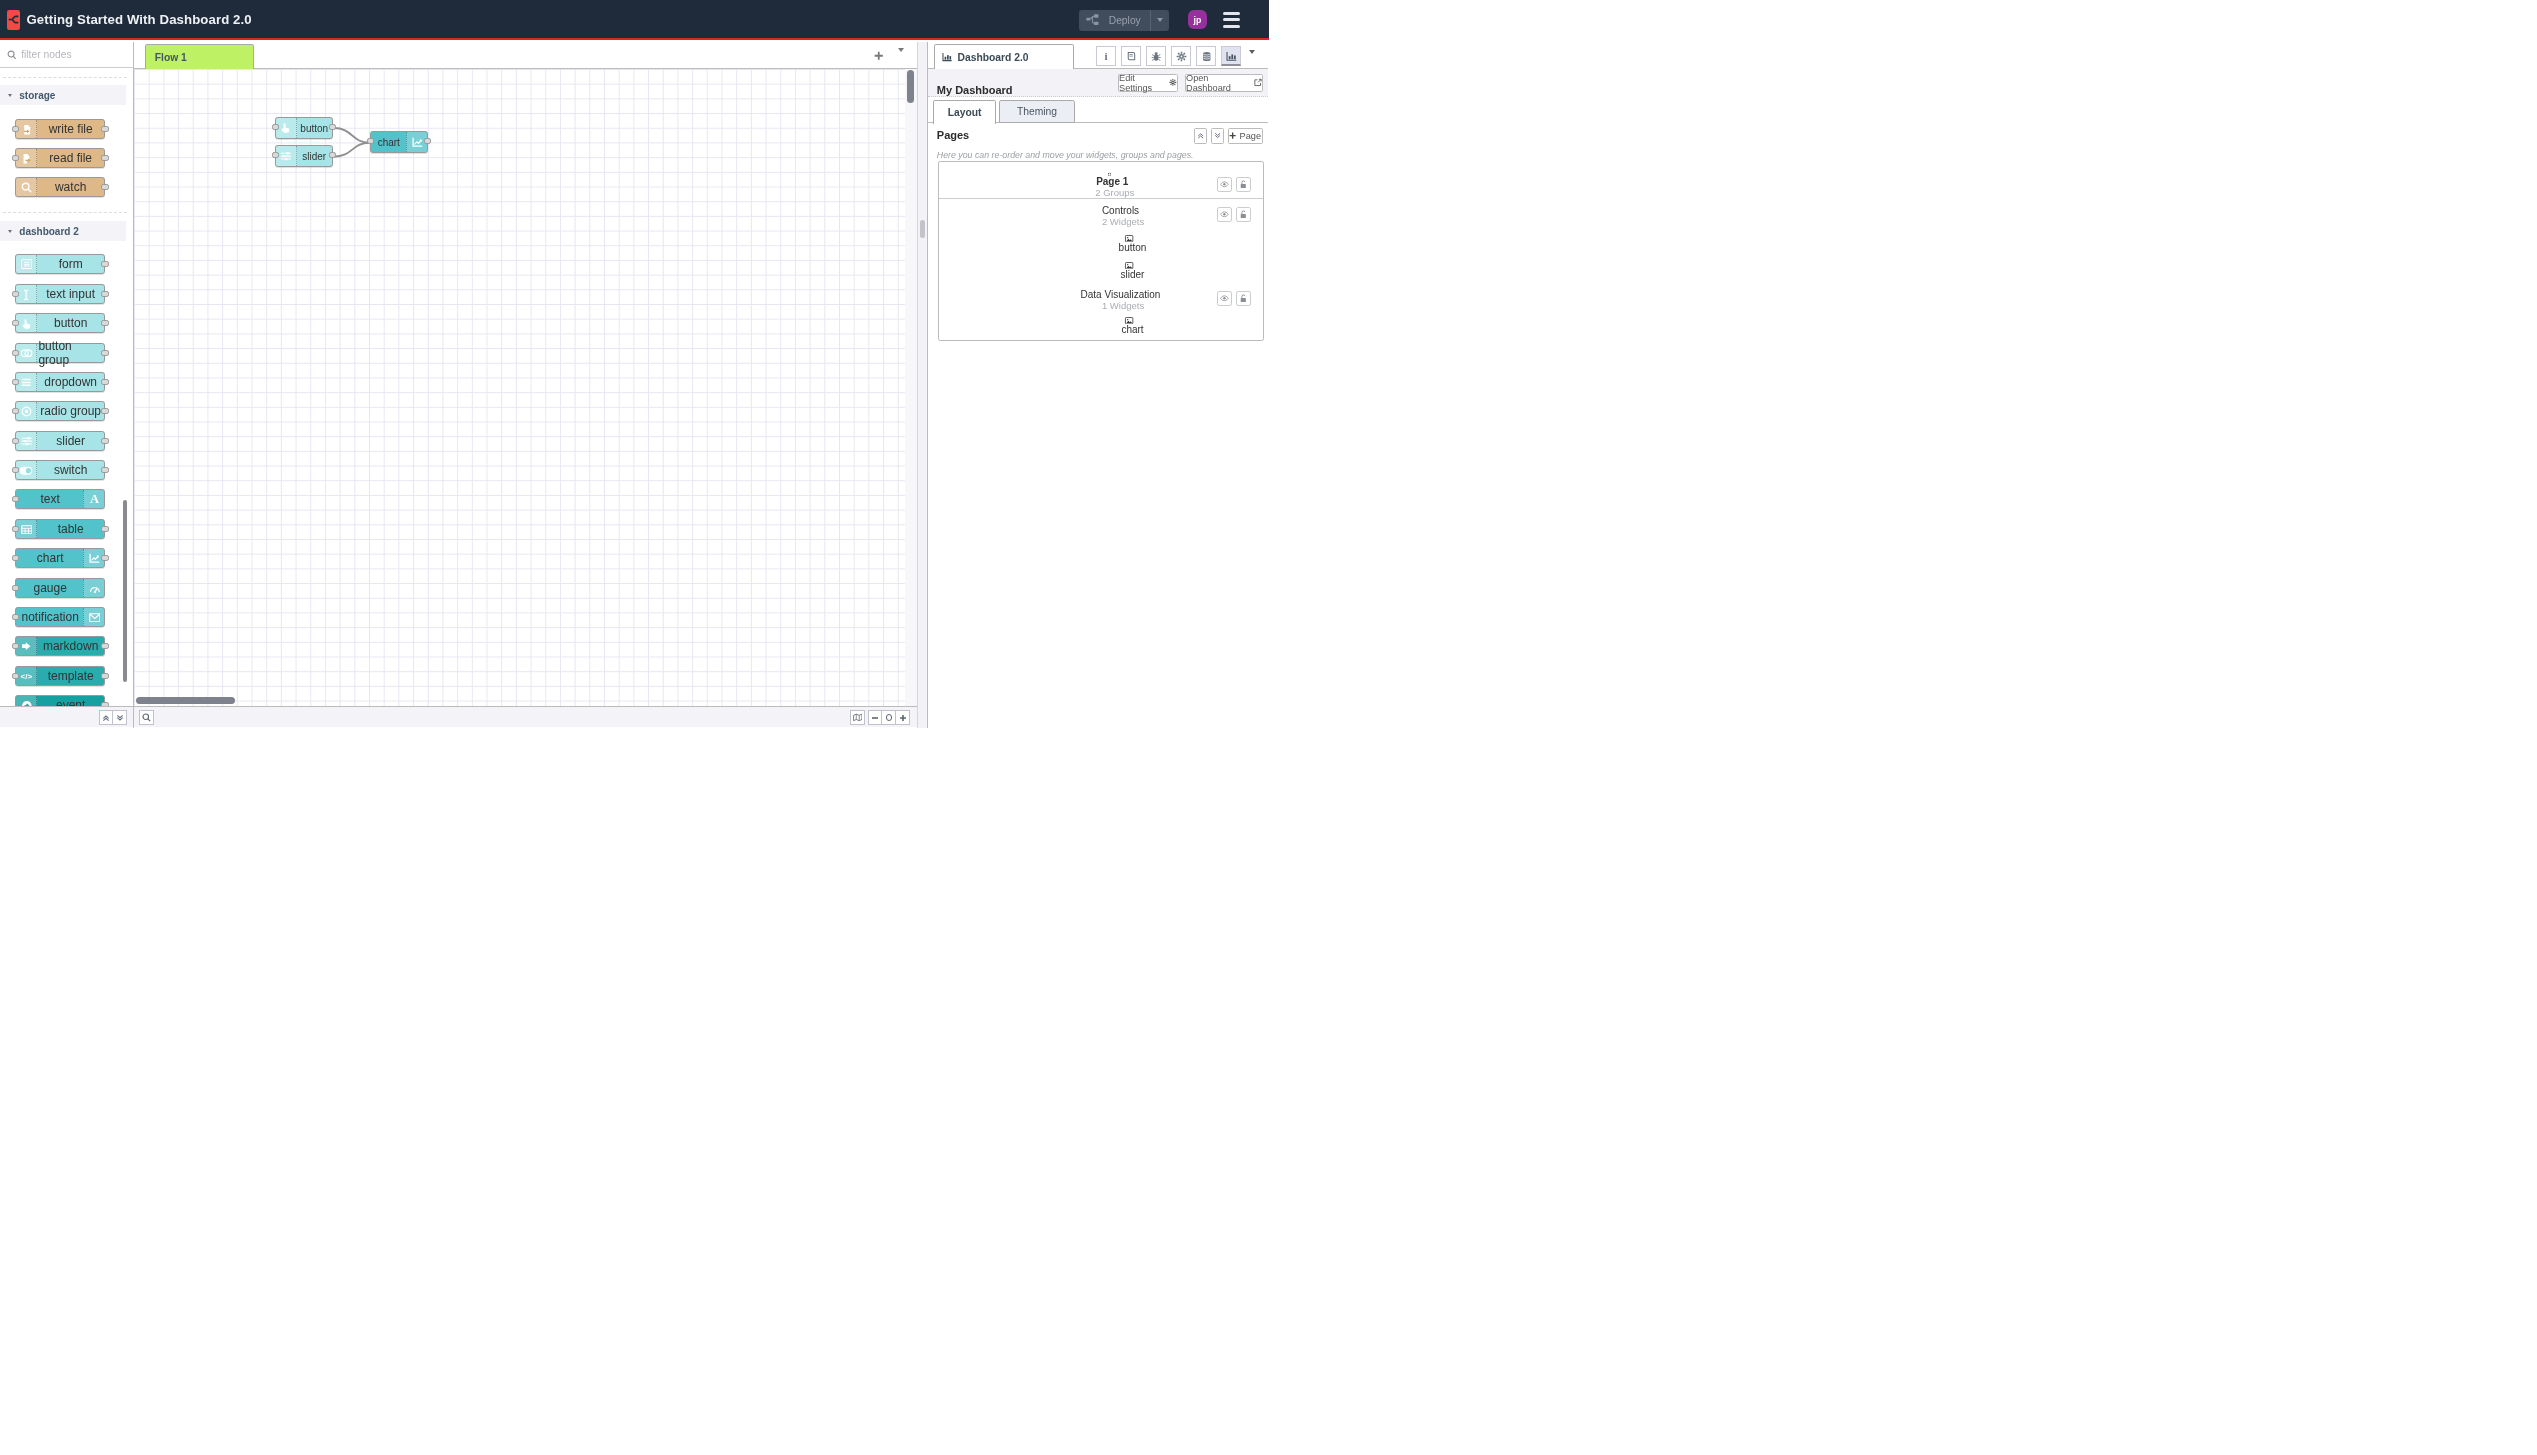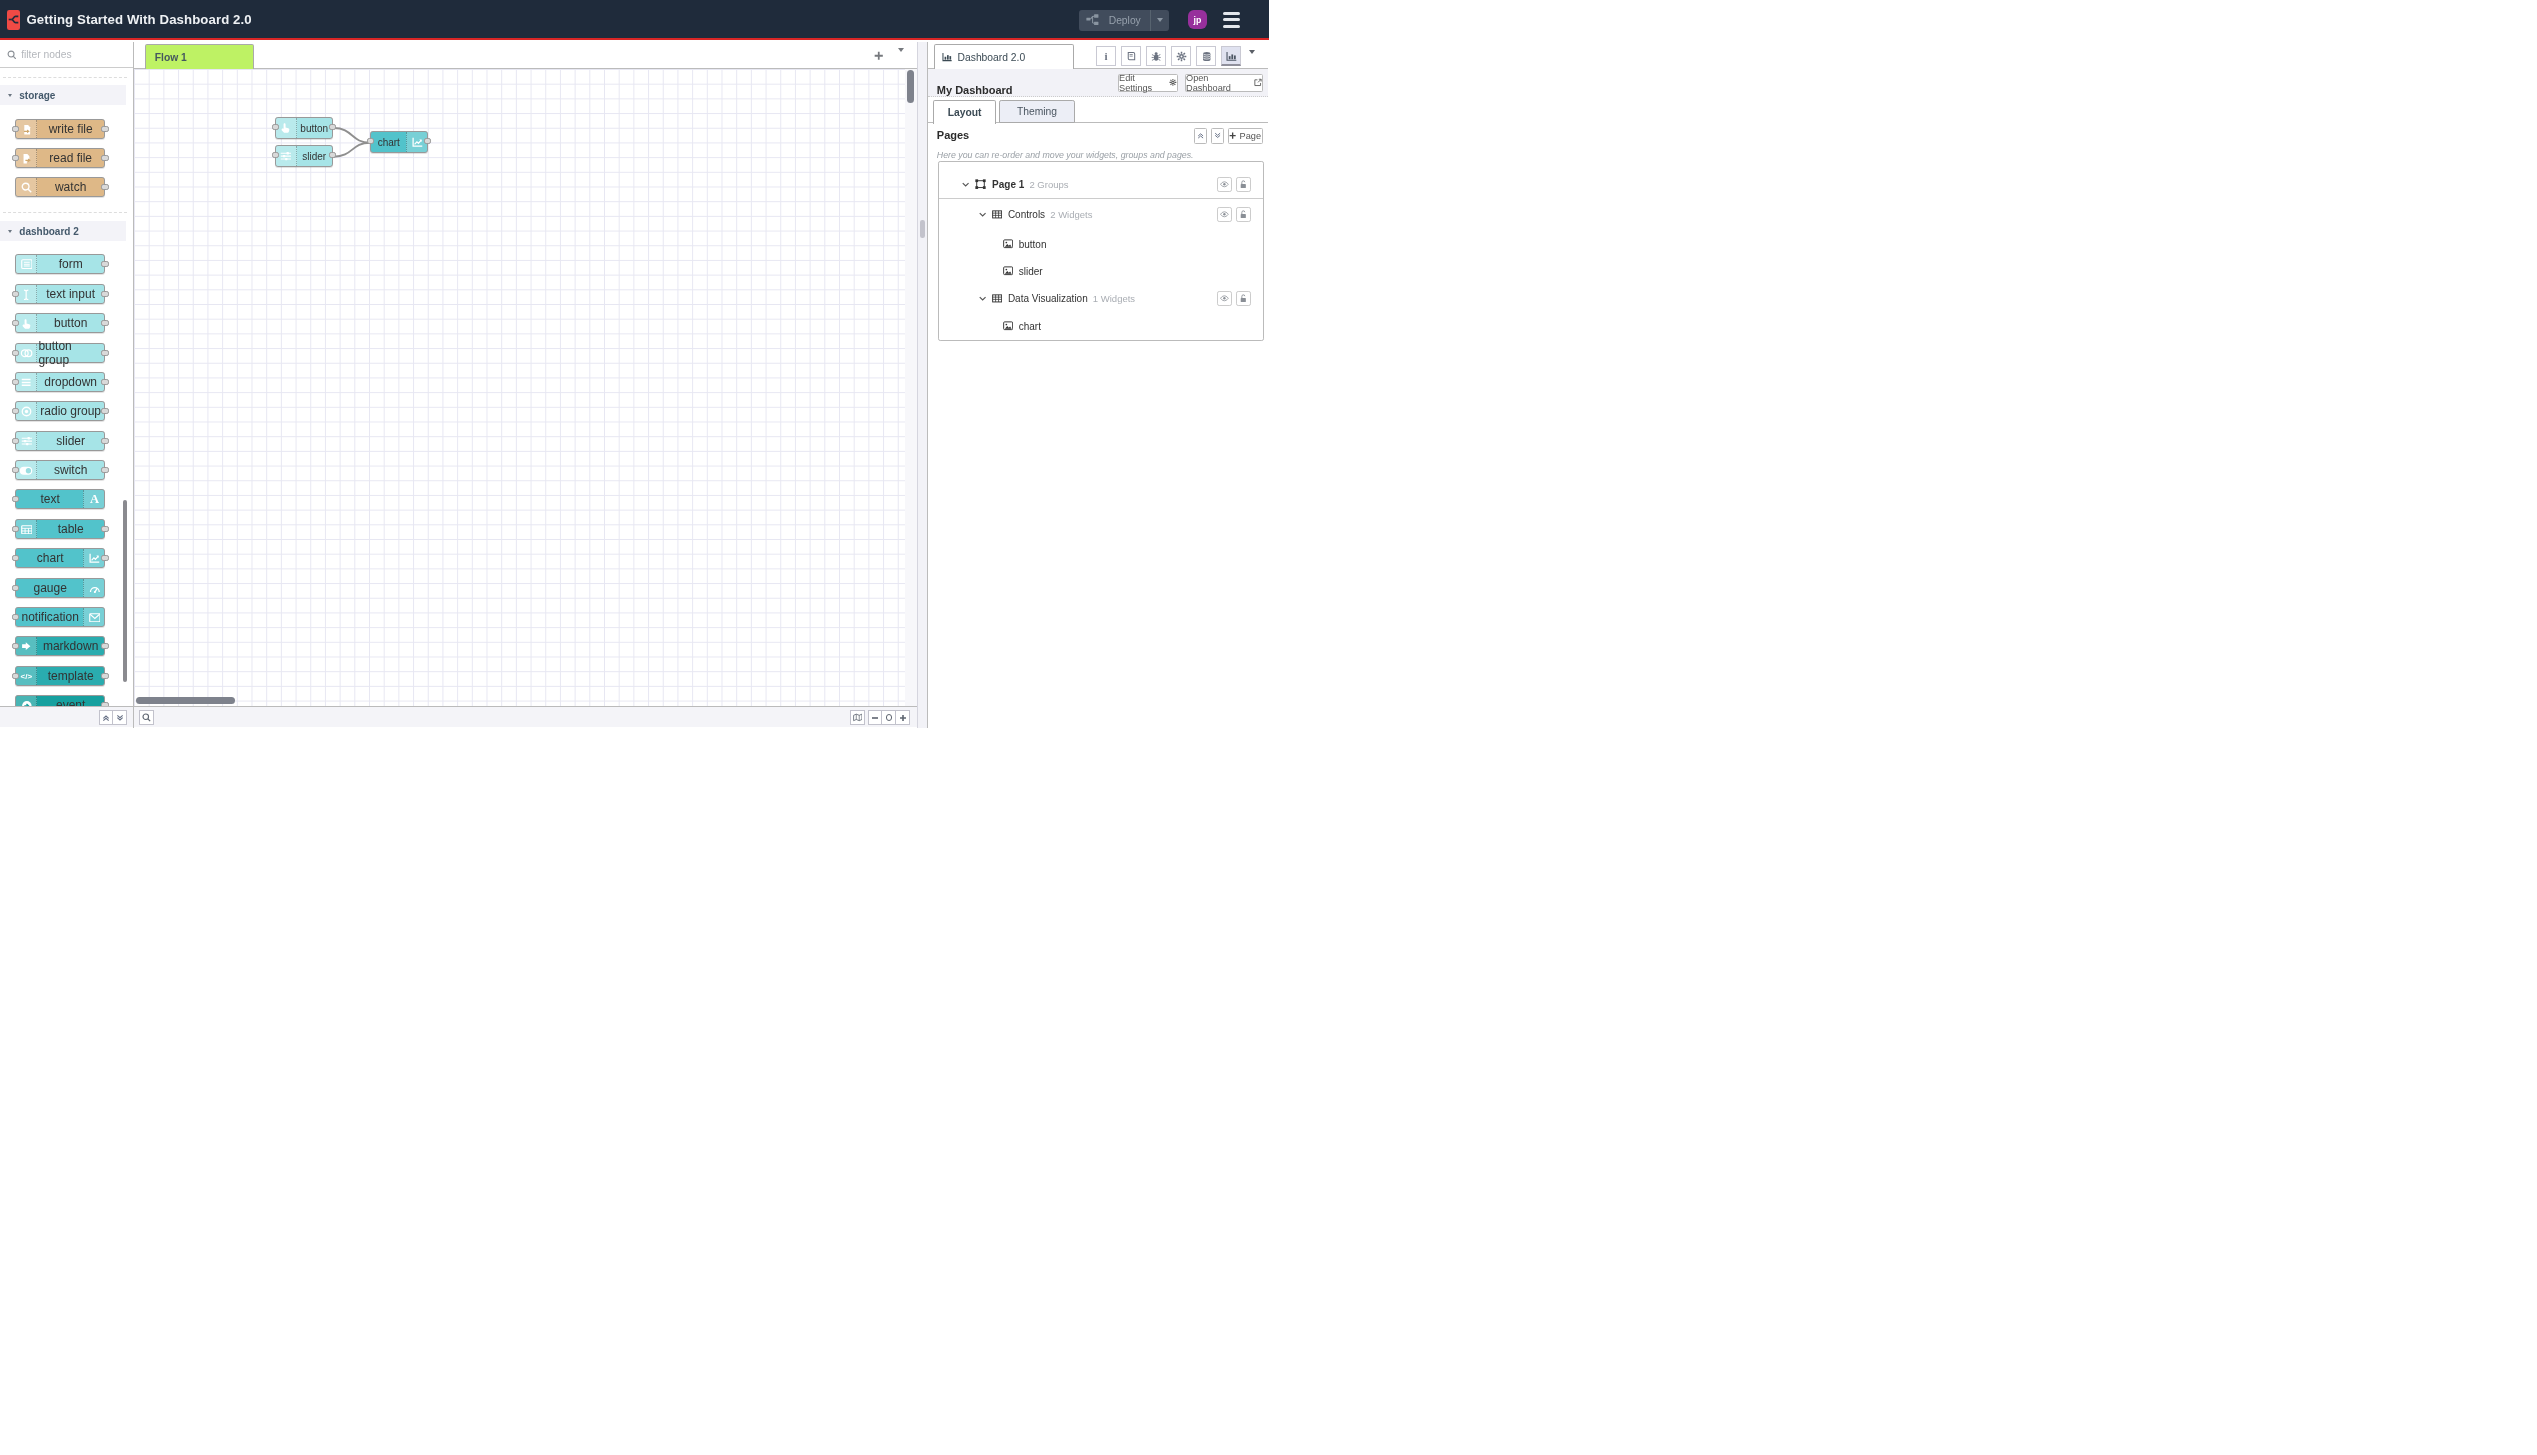--- a/index.html
+++ b/index.html
@@ -64,21 +64,21 @@
   .zoom-group { display:flex; }
   .circle-icon { width:6.6px; height:6.6px; border:1.5px solid #5e6570; border-radius:50%; }
 
   
   .resizer { position:absolute; left:917px; top:42px; width:10.3px; height:686px; background:#f2f2f7; border-left:0.7px solid #d5d5de; }
   .resizer .thumb { position:absolute; left:2.2px; top:178px; width:4.4px; height:18.4px; background:#c3c3cc; border-radius:2.2px; }
 
   
   .sidebar { position:absolute; left:927px; top:42px; width:341px; height:686px; background:#fff; border-left:0.7px solid #bbb; }
   .sb-tabrow { position:absolute; left:0; top:0; width:100%; height:27px; border-bottom:0.7px solid #bbb; background:#fff; }
-  .sb-tab { position:absolute; left:5.9px; top:1.5px; width:140px; height:26px; background:#fff; border:0.7px solid #aaa; border-bottom:none; border-radius:2.2px 2.2px 0 0; display:flex; align-items:center; gap:5.1px; padding-left:7.3px; font-size:10.3px; font-weight:normal; color:#3b4a54; }
+  .sb-tab { position:absolute; left:5.9px; top:1.5px; width:140px; height:26px; background:#fff; border:0.7px solid #aaa; border-bottom:none; border-radius:2.2px 2.2px 0 0; display:flex; align-items:center; gap:5.1px; padding-left:7.3px; font-size:10.3px; font-weight:bold; color:#3b4a54; }
   .sb-tools { position:absolute; left:168px; top:4.4px; display:flex; gap:5.1px; }
   .tool-btn { width:20px; height:20px; background:#fff; border:0.7px solid #c9c9d3; display:flex; align-items:center; justify-content:center; }
   .tool-btn.active { background:#e0e2f0; border-bottom:2.2px solid #8f8f9b; }
   .sb-caret { position:absolute; left:321px; top:11.7px; }
   .info-i { font-family:"Liberation Serif", serif; font-weight:bold; font-size:11px; color:#6b7280; }
 
   .sb-band { position:absolute; left:0; top:27px; width:100%; height:28px; background:#f2f2f7; border-bottom:0.7px dotted #ccc; }
   .sb-band .t { position:absolute; left:8.8px; top:7.3px; font-size:11px; font-weight:bold; color:#2b2b2b;margin-top:8px; }
   .mini-btn { position:absolute; height:17.6px; background:#fff; border:0.7px solid #bbb; border-radius:1.5px; font-size:9.2px; color:#555; display:flex; align-items:center; justify-content:center; gap:4.4px; }
   .btn-edit { left:190px; top:5.1px; width:60px; }
@@ -89,21 +89,21 @@
   .subtab.active { left:5.1px; width:63px; background:#fff; border-bottom:none; color:#3b4a54; font-weight:bold; z-index:2; height:24px; }
   .subtab.idle { left:71px; width:76px; background:#eceef6; color:#4a5560; }
 
   .pages-head { position:absolute; left:8.8px; top:87px; font-size:11px; font-weight:bold; color:#2b2b2b; }
   .ph-btns { position:absolute; left:266px; top:86px; display:flex; gap:3.7px; }
   .ph-btn { height:16px; background:#fff; border:0.7px solid #bbb; border-radius:1.5px; display:flex; align-items:center; justify-content:center; font-size:9.2px; color:#555; gap:2.9px; }
   .ph-sm { width:13.2px; } .ph-page { width:35px; }
   .hint { position:absolute; left:8.8px; top:108px; font-size:8.8px; font-style:italic; color:#9aa0a6; }
 
   .tree { position:absolute; left:9.5px; top:119px; width:326px; height:180px; border:0.7px solid #bbb; border-radius:2.2px; background:#fff; }
-  .trow { position:absolute; left:0; width:100%; height:18.4px; display:flex; align-items:center; font-size:10px; color:#333; }
+  .trow { position:absolute; left:0; width:100%; height:18.4px; display:flex; align-items:center; font-size:10px; color:#333;flex-direction:column; }
   .trow .meta { color:#a9adb3; margin-left:5.1px; font-size:9.5px; }
   .rowbtns { position:absolute; right:11.7px; top:50%; margin-top:-7.3px; display:flex; gap:4.4px; }
   .rb { width:14.7px; height:14.7px; border:0.7px solid #ccc; border-radius:2.2px; background:#fff; display:flex; align-items:center; justify-content:center; }
   .tdivider { position:absolute; left:0; top:36px; width:100%; border-top:0.7px solid #ccc; }
   .chev { margin-right:5.9px; }
 
   svg { display:block; }
 </style>
 </head>
 <body>

